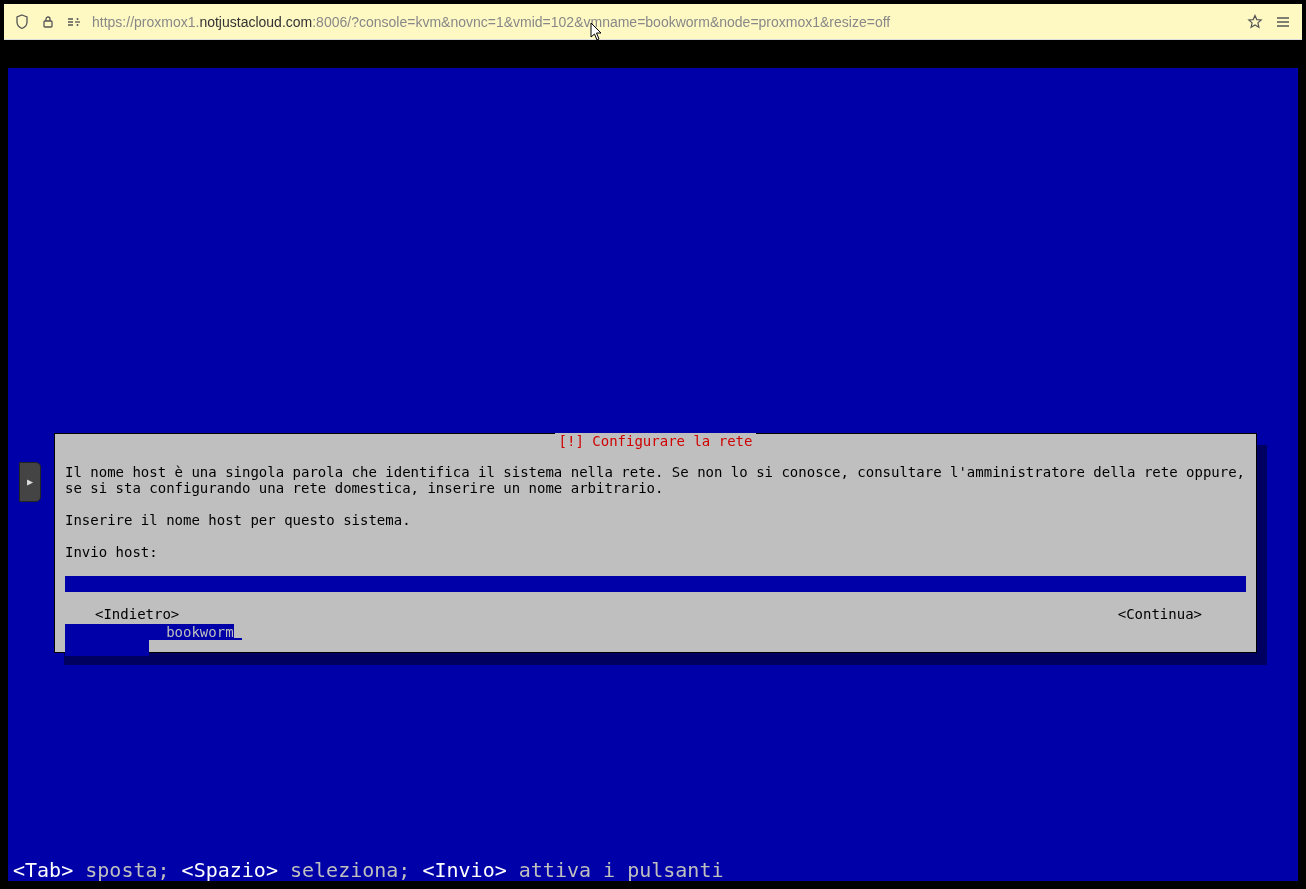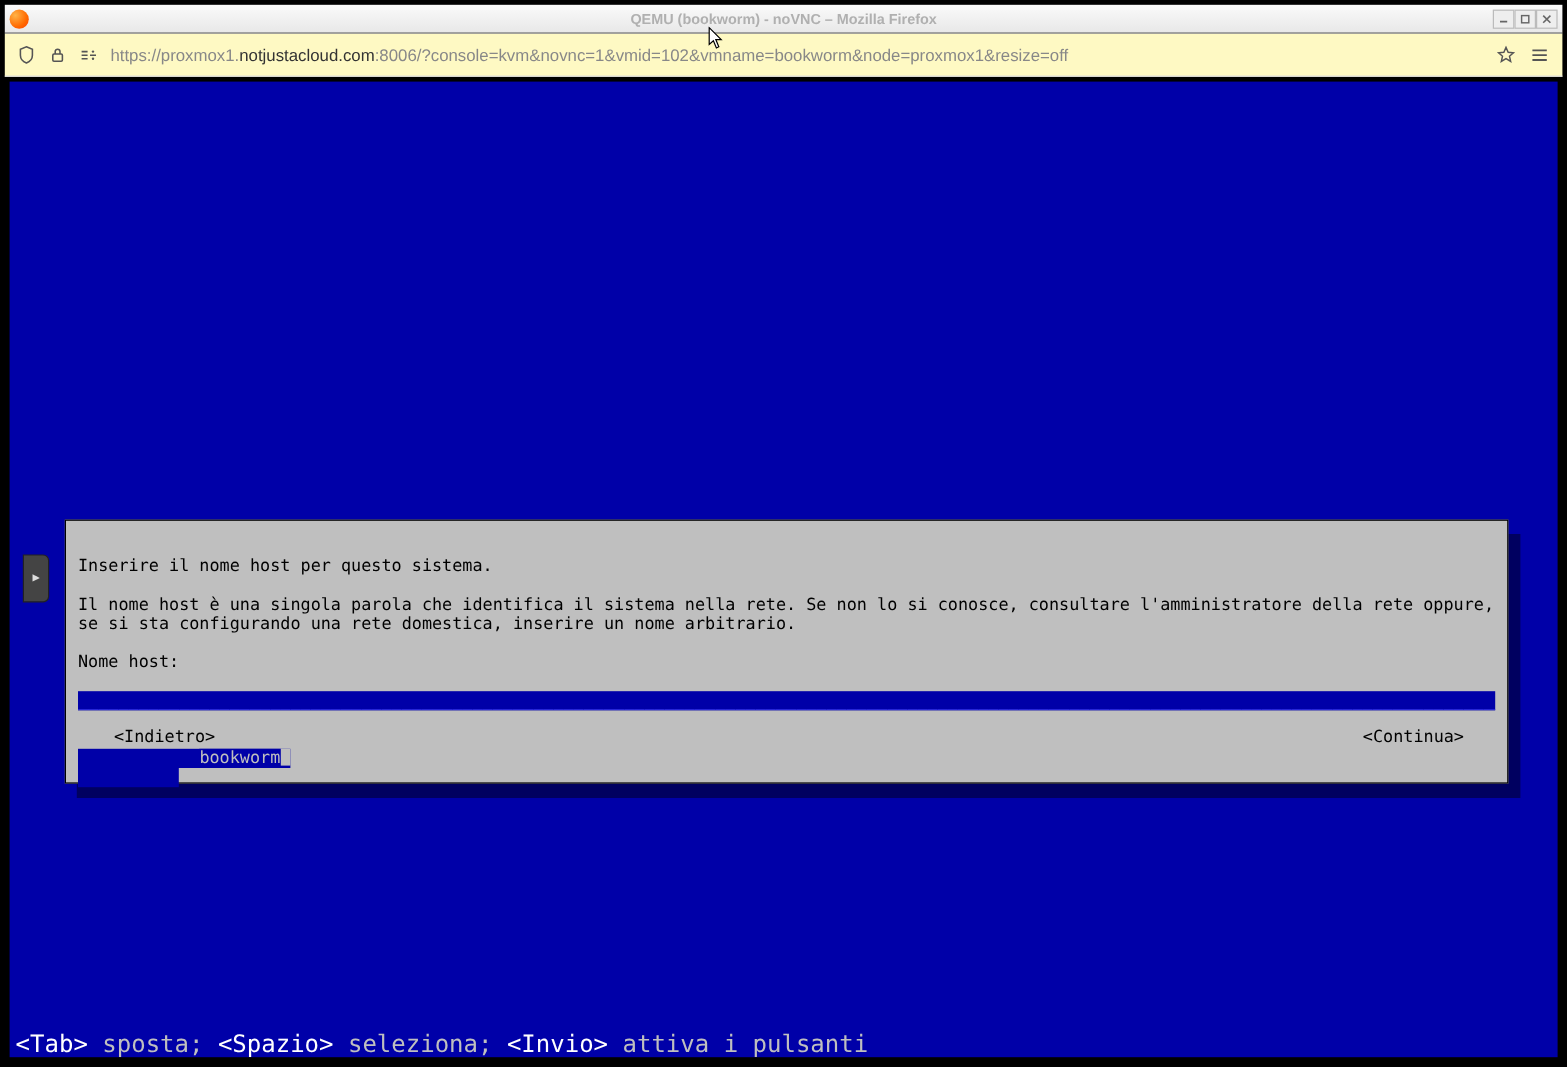--- a/index.html
+++ b/index.html
@@ -96,21 +96,21 @@
   }
   .input-cursor {
     display: inline-block; width: 8px; height: 14px; background: #bfbfbf; vertical-align: top;
   }
   .input-fill {
     position: absolute; left: 0; right: 0; top: 0; height: 16px;
     color: #3a3af0; overflow: hidden;
   }
 
   .dialog-buttons {
-    position: absolute; bottom: 30px; left: 40px; right: 36px;
+    position: absolute; bottom: 30px; left: 40px; right: 54px;
     display: flex; justify-content: space-between; color: #000;
   }
   .dlg-btn { font-family: inherit; font-size: 14px; cursor: pointer; }
 
   
   .help-line {
     position: absolute; left: 5px; bottom: 3px; right: 5px;
     color: #bfbfbf; font-size: 20px; font-family: inherit;
     white-space: pre;
   }
@@ -122,44 +122,20 @@
     pointer-events: none; z-index: 999;
   }
 
   svg { display: block; }
 </style>
 </head>
 <body>
 
 <div class="outer-frame">
 
-  <div class="titlebar">
-    <div class="titlebar-left">
-      <div class="ff-icon"></div>
-    </div>
-    <div class="titlebar-title">QEMU (bookworm) - noVNC – Mozilla Firefox</div>
-    <div class="titlebar-right">
-      <div class="win-btn">
-        <svg width="10" height="10" viewBox="0 0 10 10">
-            <line x1="2" y1="7" x2="8" y2="7" stroke="#666" stroke-width="1.5"></line>
-          </svg>
-      </div>
-      <div class="win-btn">
-        <svg width="10" height="10" viewBox="0 0 10 10">
-            <rect x="2" y="2" width="6" height="6" fill="none" stroke="#666" stroke-width="1.2"></rect>
-          </svg>
-      </div>
-      <div class="win-btn">
-        <svg width="10" height="10" viewBox="0 0 10 10">
-            <line x1="2" y1="2" x2="8" y2="8" stroke="#666" stroke-width="1.3"></line>
-            <line x1="8" y1="2" x2="2" y2="8" stroke="#666" stroke-width="1.3"></line>
-          </svg>
-      </div>
-    </div>
-  </div>
 
   <div class="addressbar">
     <div class="addr-icon">
       <svg width="16" height="16" viewBox="0 0 16 16">
           <path d="M8 1 L13 3 V8 C13 11 10.5 13.5 8 14.5 C5.5 13.5 3 11 3 8 V3 Z" fill="none" stroke="#555" stroke-width="1.3"></path>
         </svg>
     </div>
     <div class="addr-icon">
       <svg width="14" height="14" viewBox="0 0 14 14">
           <rect x="3" y="6" width="8" height="6" rx="1" fill="none" stroke="#555" stroke-width="1.3"></rect>
@@ -189,25 +165,29 @@
     </div>
   </div>
 
   <div class="console-area">
 
     <div class="novnc-tab">
       <span class="novnc-arrow">▶</span>
     </div>
 
     <div class="dialog">
+      <div class="dialog-title-row">
+        <div class="dialog-title-line"></div>
+        <span class="dialog-title-text">[!] Configurare la rete</span>
+      </div>
 
       <div class="dialog-body">
+        <p>Il nome host è una singola parola che identifica il sistema nella rete. Se non lo si conosce, consultare l'amministratore della rete oppure, se si sta configurando una rete domestica, inserire un nome arbitrario.</p>
         <p>Inserire il nome host per questo sistema.</p>
-        <p>Il nome host è una singola parola che identifica il sistema nella rete. Se non lo si conosce, consultare l'amministratore della rete oppure, se si sta configurando una rete domestica, inserire un nome arbitrario.</p>
-        <p class="field-label">Nome host:</p>
+        <p class="field-label">Invio host:</p>
 
         <div class="input-line">
           <span class="input-fill">________________________________________________________________________________________________________________________________________________________________________________________________________________</span>
           <span style="position:relative; z-index:2; background:#0000a8;">
             <span class="input-value">bookworm</span><span class="input-cursor"></span>
           </span>
         </div>
       </div>
 
       <div class="dialog-buttons">

